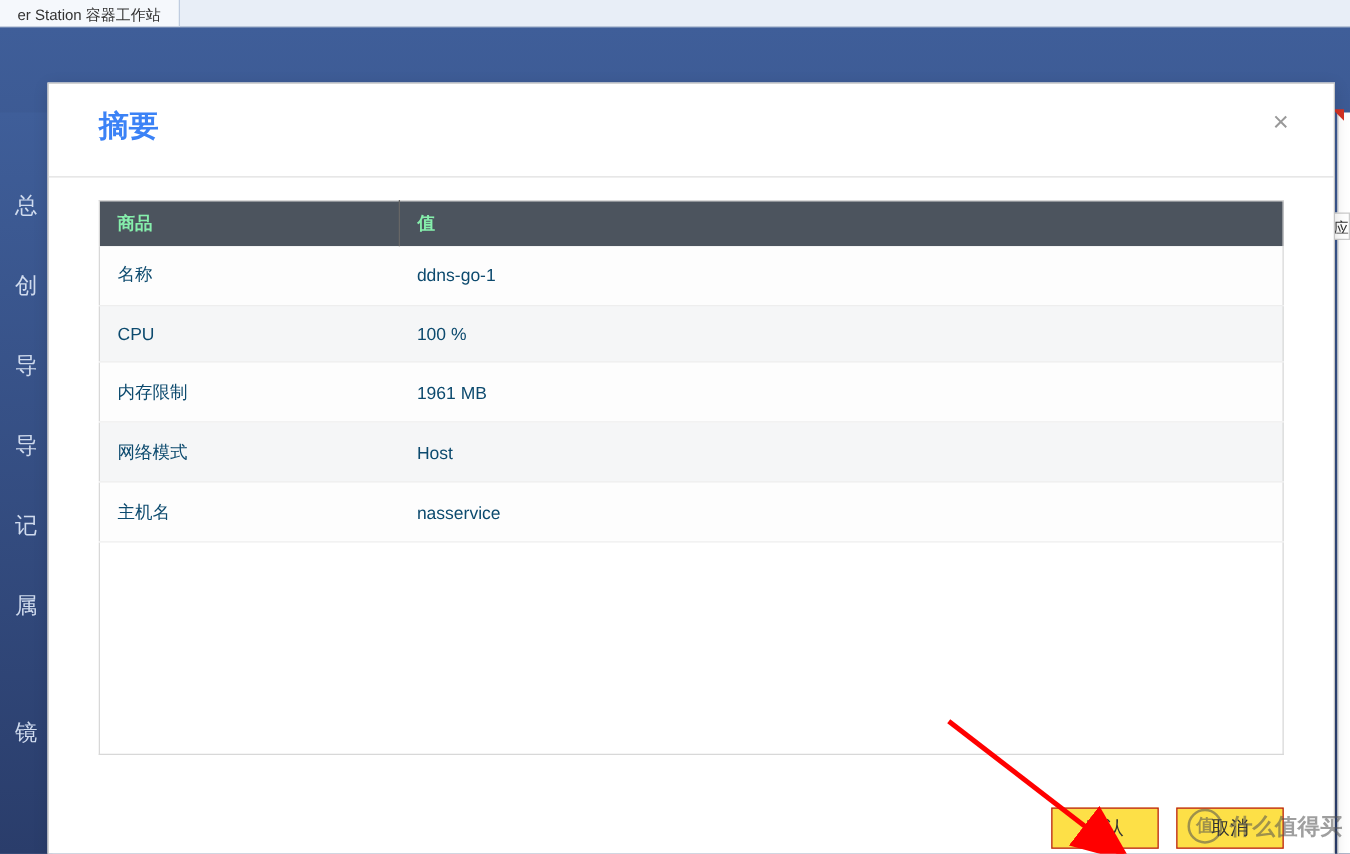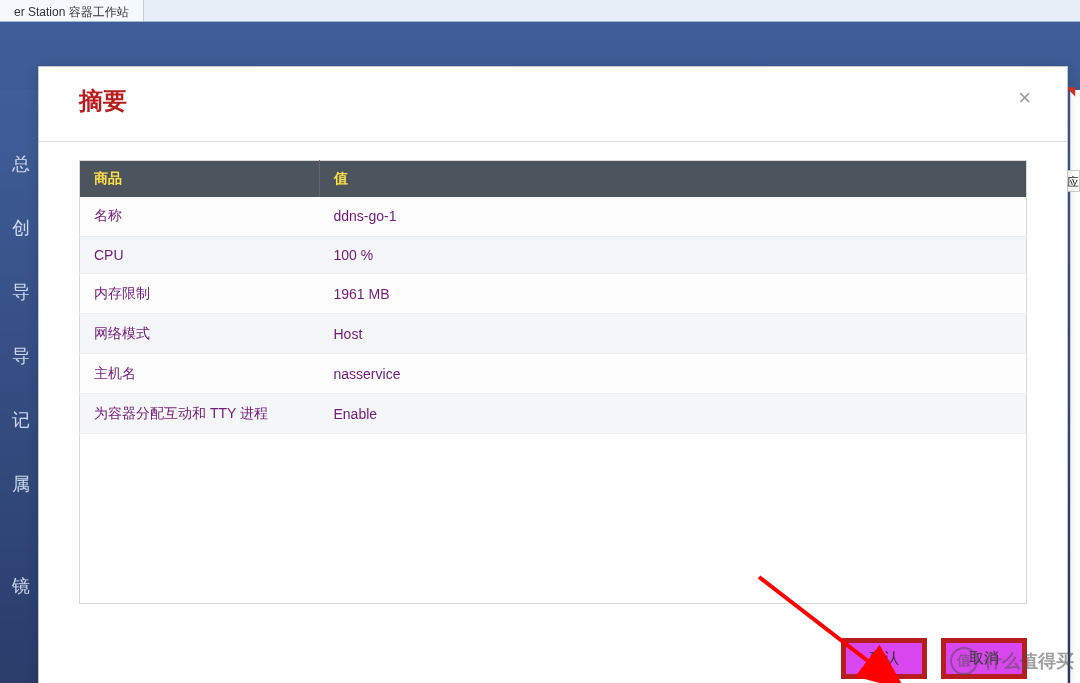--- a/index.html
+++ b/index.html
@@ -117,21 +117,21 @@
     }
     .modal-header {
       padding: 18px 32px 24px 40px;
       display: flex;
       justify-content: space-between;
       align-items: flex-start;
     }
     .modal-title {
       font-size: 24px;
       font-weight: bold;
-      color: #b91c1c;
+      color: #3b82f6;
     }
     .modal-close {
       font-size: 22px;
       color: #999;
       cursor: pointer;
       line-height: 1;
       font-weight: 300;
       padding: 2px 4px;
     }
     .modal-divider {
@@ -145,21 +145,21 @@
     }
     .summary-table {
       width: 100%;
       border: 1px solid #d8d8d8;
       border-collapse: collapse;
       background: #fff;
       height: 444px;
     }
     .summary-table thead tr {
       background: #4c545e;
-      color: #fde047;
+      color: #86efac;
       padding-left: 24px;
     }
     .summary-table th {
       text-align: left;
       padding: 9px 14px;
       font-size: 14px;
       font-weight: bold;
       border-right: 1px solid #666;
     }
     .summary-table th:last-child {
@@ -173,42 +173,42 @@
     }
     .summary-table tbody tr:nth-child(odd) {
       background: #fdfdfd;
     }
     .summary-table tbody tr:nth-child(even) {
       background: #f5f6f7;
     }
     .summary-table td {
       padding: 8px 14px;
       font-size: 14px;
-      color: #701a75;
+      color: #0c4a6e;
       vertical-align: middle;
     }
     .summary-table tbody tr.filler {
       border-bottom: none;
       background: #fff;
     }
     .summary-table tbody tr.filler td {
       height: 170px;
     }
     .modal-footer {
       position: absolute;
       bottom: 14px;
       right: 40px;
       display: flex;
       gap: 14px;
     }
     .btn {
       min-width: 86px;
       padding: 6px 22px;
-      background: #d946ef;
-      border: 5px solid #b91c1c;
+      background: #fde047;
+      border: 1px solid #b91c1c;
       font-size: 15px;
       color: #333;
       cursor: pointer;
       text-align: center;
     }
     .arrow-svg {
       position: absolute;
       top: 500px;
       left: 710px;
       width: 180px;
@@ -292,24 +292,20 @@
               <td>1961 MB</td>
             </tr>
             <tr>
               <td>网络模式</td>
               <td>Host</td>
             </tr>
             <tr>
               <td>主机名</td>
               <td>nasservice</td>
             </tr>
-            <tr>
-              <td>为容器分配互动和 TTY 进程</td>
-              <td>Enable</td>
-            </tr>
             <tr class="filler">
               <td colspan="2"></td>
             </tr>
           </tbody>
       </table>
     </div>
     <div class="modal-footer">
       <button class="btn">确认</button>
       <button class="btn">取消</button>
     </div>

